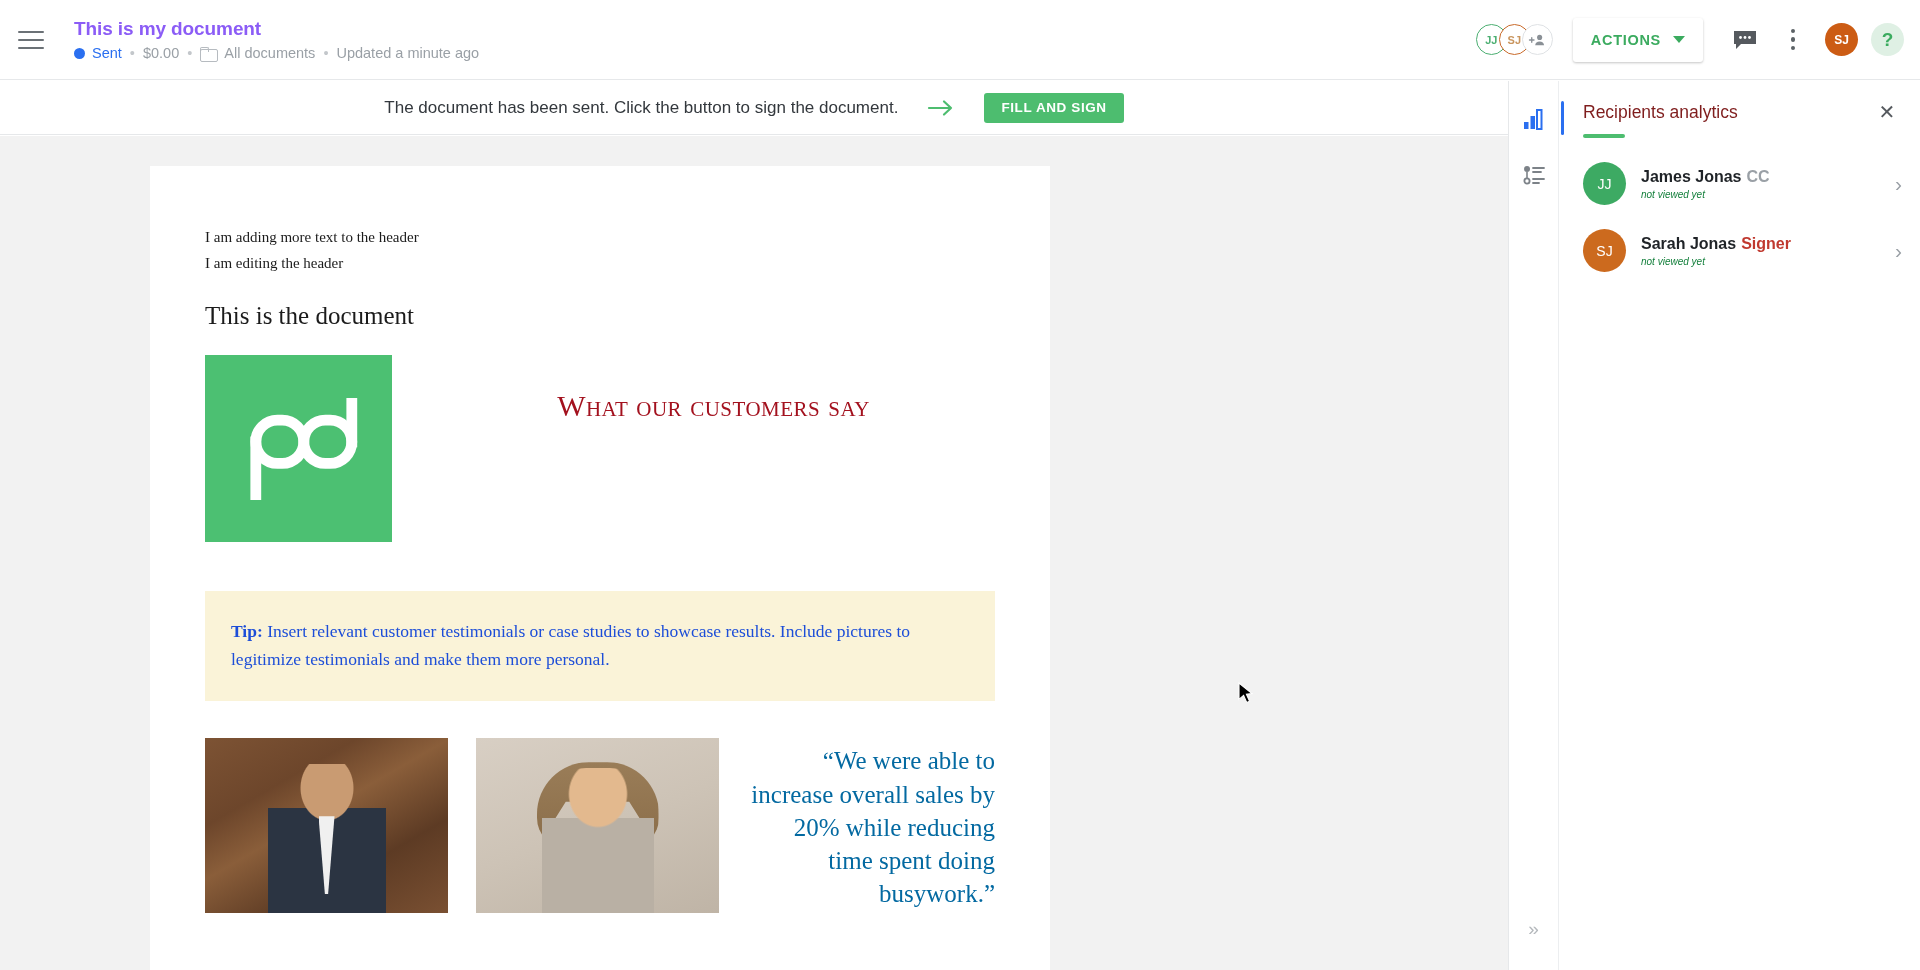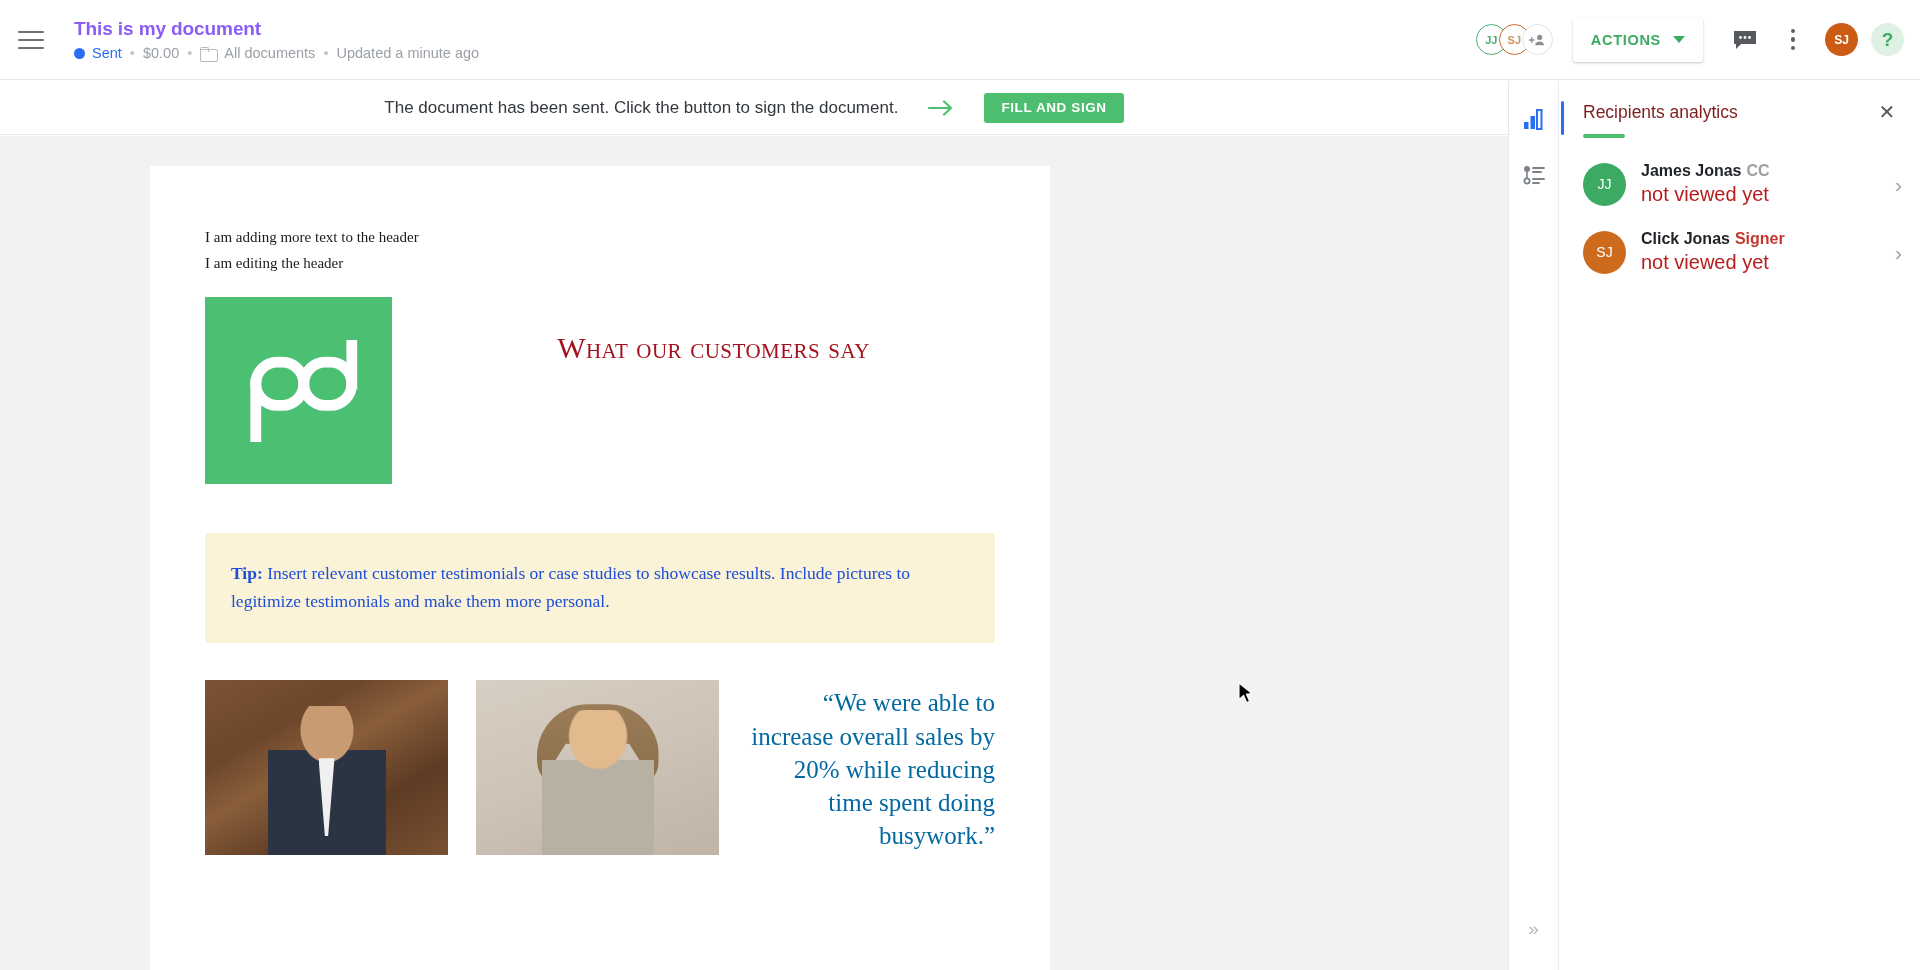--- a/index.html
+++ b/index.html
@@ -443,21 +443,21 @@
     align-items: center;
     justify-content: center;
     font-size: 14px;
     flex: none;
     margin-right: 15px;
   }
   .rec-info { display: flex; flex-direction: column; gap: 3px; }
   .rec-nameline { font-size: 16px; }
   .rec-name { font-weight: bold; color: #1f2327; }
   .rec-role { margin-left: 5px; font-weight: bold; }
-  .rec-status { font-size: 20px; color: #b91c1c; }
+  .rec-status { font-size: 10px; color: #15803d; font-style: italic; }
   .rec-chevron {
     margin-left: auto;
     color: #9aa0a6;
     font-size: 21px;
     line-height: 1;
   }
 
   
   .cursor {
     position: absolute;
@@ -543,20 +543,21 @@
     </svg>
   </span>
   <button class="fillsign-btn">FILL AND SIGN</button>
 </div>
 
 <div class="canvas">
   <div class="page">
 
     <div class="hdr-line second">I am adding more text to the header</div>
     <div class="hdr-line">I am editing the header</div>
+    <div class="doc-h1">This is the document</div>
 
     <div class="logo-row">
       <div class="pd-logo">
         <svg viewBox="0 0 100 100" fill="none">
           <path d="M14 88 V44 a18 18 0 0 1 18-18 h4 a18 18 0 0 1 18 18 a18 18 0 0 0 18 18 h4 a18 18 0 0 0 18-18 V12" stroke="#ffffff" stroke-width="9" stroke-linecap="square" fill="none"></path>
           <path d="M14 44 a18 18 0 0 0 18 18 h4 a18 18 0 0 0 18-18 a18 18 0 0 1 18-18 h4 a18 18 0 0 1 18 18" stroke="#ffffff" stroke-width="9" stroke-linecap="square" fill="none"></path>
         </svg>
       </div>
       <div class="customers-heading">What our customers say</div>
     </div>
@@ -614,21 +615,21 @@
           </div>
           <div class="rec-status">not viewed yet</div>
         </div>
         <span class="rec-chevron">›</span>
       </div>
 
       <div class="recipient-row">
         <div class="rec-avatar" id="av1" style="background: rgb(204, 106, 30);">SJ</div>
         <div class="rec-info">
           <div class="rec-nameline">
-            <span class="rec-name">Click Jonas</span><span class="rec-role" id="role1" style="color: rgb(192, 57, 47);">Signer</span>
+            <span class="rec-name">Sarah Jonas</span><span class="rec-role" id="role1" style="color: rgb(192, 57, 47);">Signer</span>
           </div>
           <div class="rec-status">not viewed yet</div>
         </div>
         <span class="rec-chevron">›</span>
       </div>
 
     </div>
   </div>
 </div>
 

